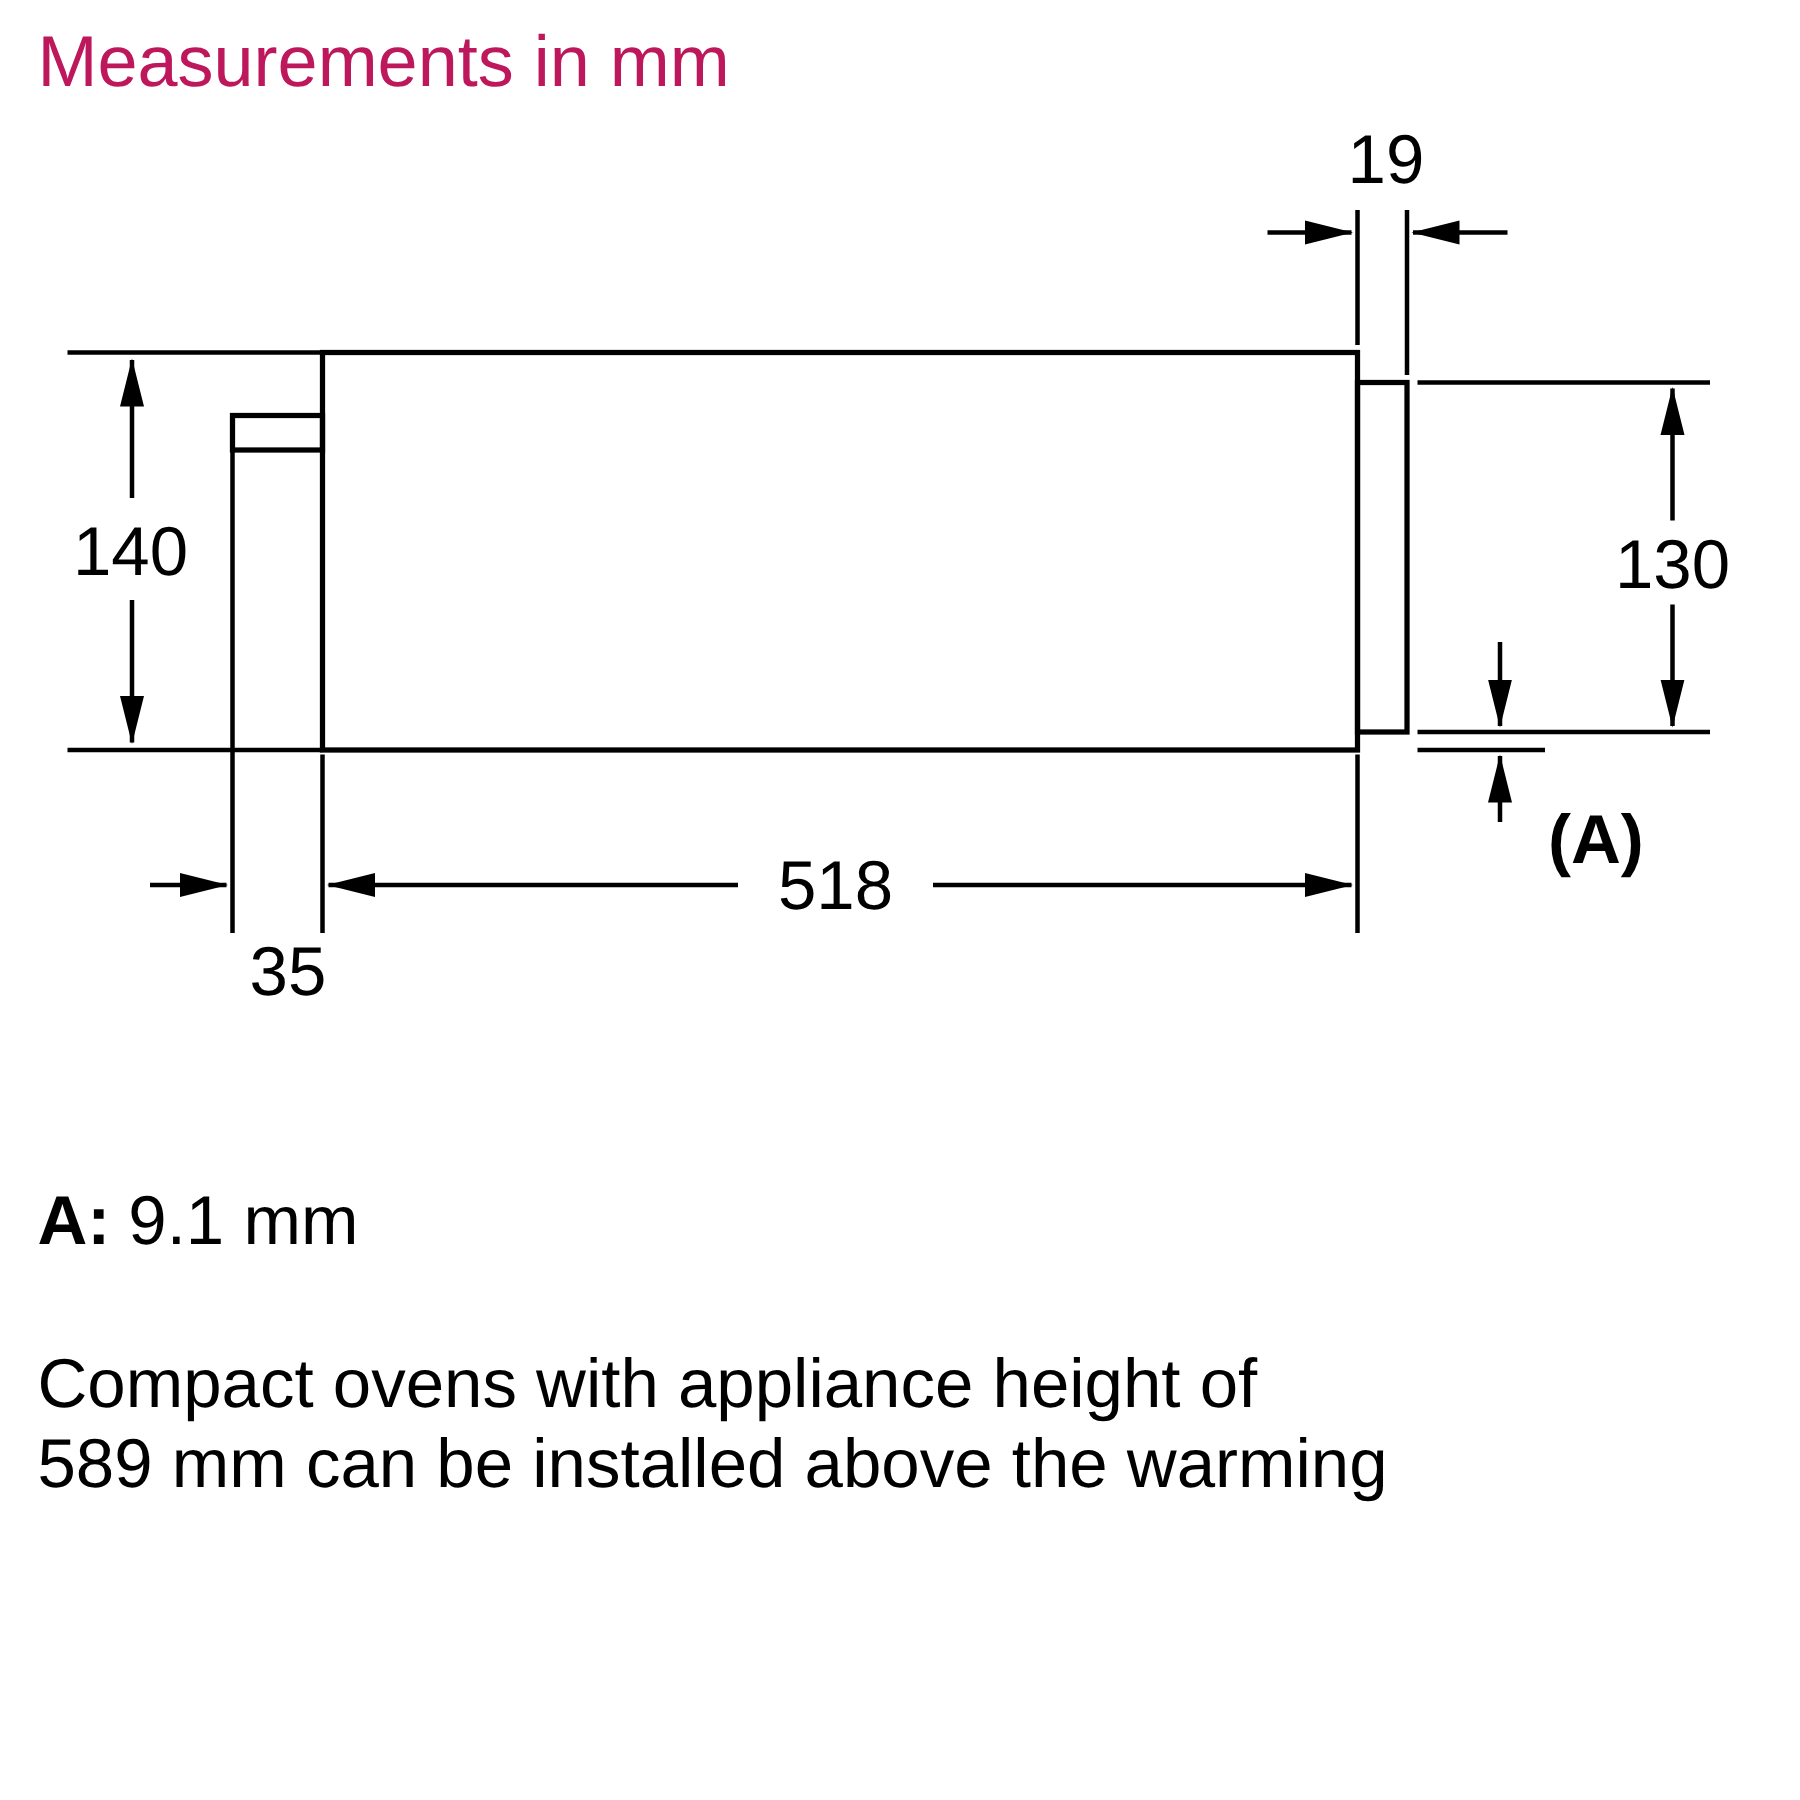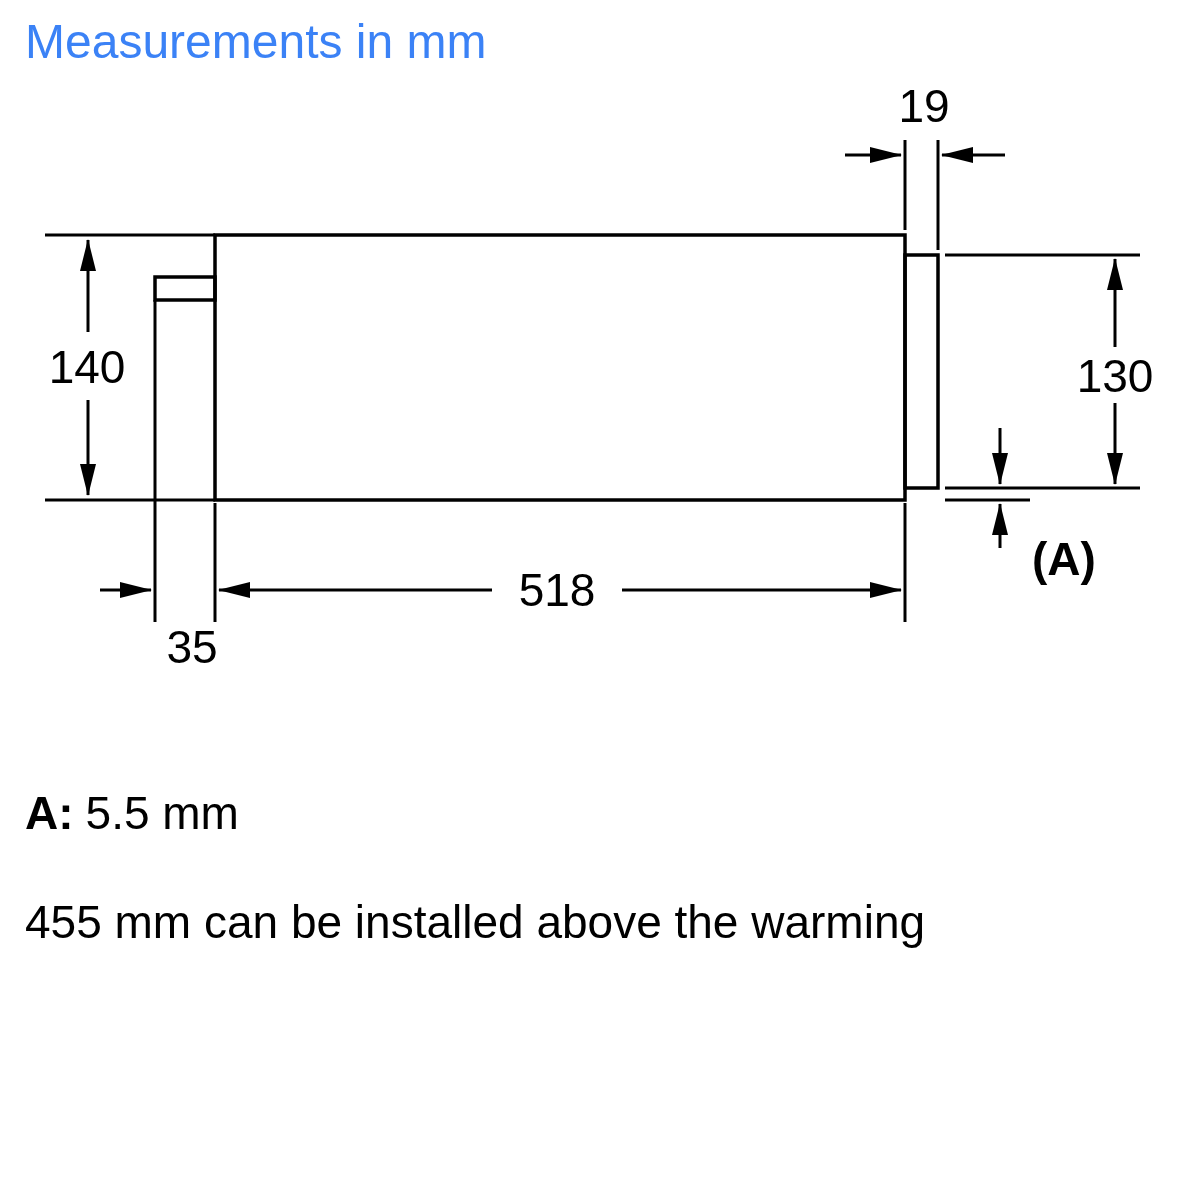--- a/index.html
+++ b/index.html
@@ -15,21 +15,21 @@
     font-family: "Liberation Sans", sans-serif;
     color: #000000;
     overflow: hidden;
   }
   .title {
     position: absolute;
     left: 25px;
     top: 16px;
     font-size: 48px;
     line-height: 1.1;
-    color: #3b82f6;
+    color: #be185d;
   }
   .diagram-svg {
     position: absolute;
     left: 0;
     top: 0;
     width: 1200px;
     height: 720px;
   }
   .dim-label {
     font-family: "Liberation Sans", sans-serif;
@@ -109,20 +109,21 @@
 
     <text class="dim-label" x="87" y="383" text-anchor="middle">140</text>
     <text class="dim-label" x="924" y="122" text-anchor="middle">19</text>
     <text class="dim-label" x="1115" y="392" text-anchor="middle">130</text>
     <text class="dim-label" x="557" y="606" text-anchor="middle">518</text>
     <text class="dim-label" x="192" y="663" text-anchor="middle">35</text>
     <text class="dim-label bold" x="1032" y="575" text-anchor="start">(A)</text>
   </svg>
 
   <div class="legend">
-    <span class="lbl">A:</span><span>5.5 mm</span>
+    <span class="lbl">A:</span><span>9.1 mm</span>
   </div>
 
   <div class="note">
-    <div>455 mm can be installed above the warming</div>
+    <div>Compact ovens with appliance height of</div>
+    <div>589 mm can be installed above the warming</div>
   </div>
 
 </div>
 
 </body></html>

